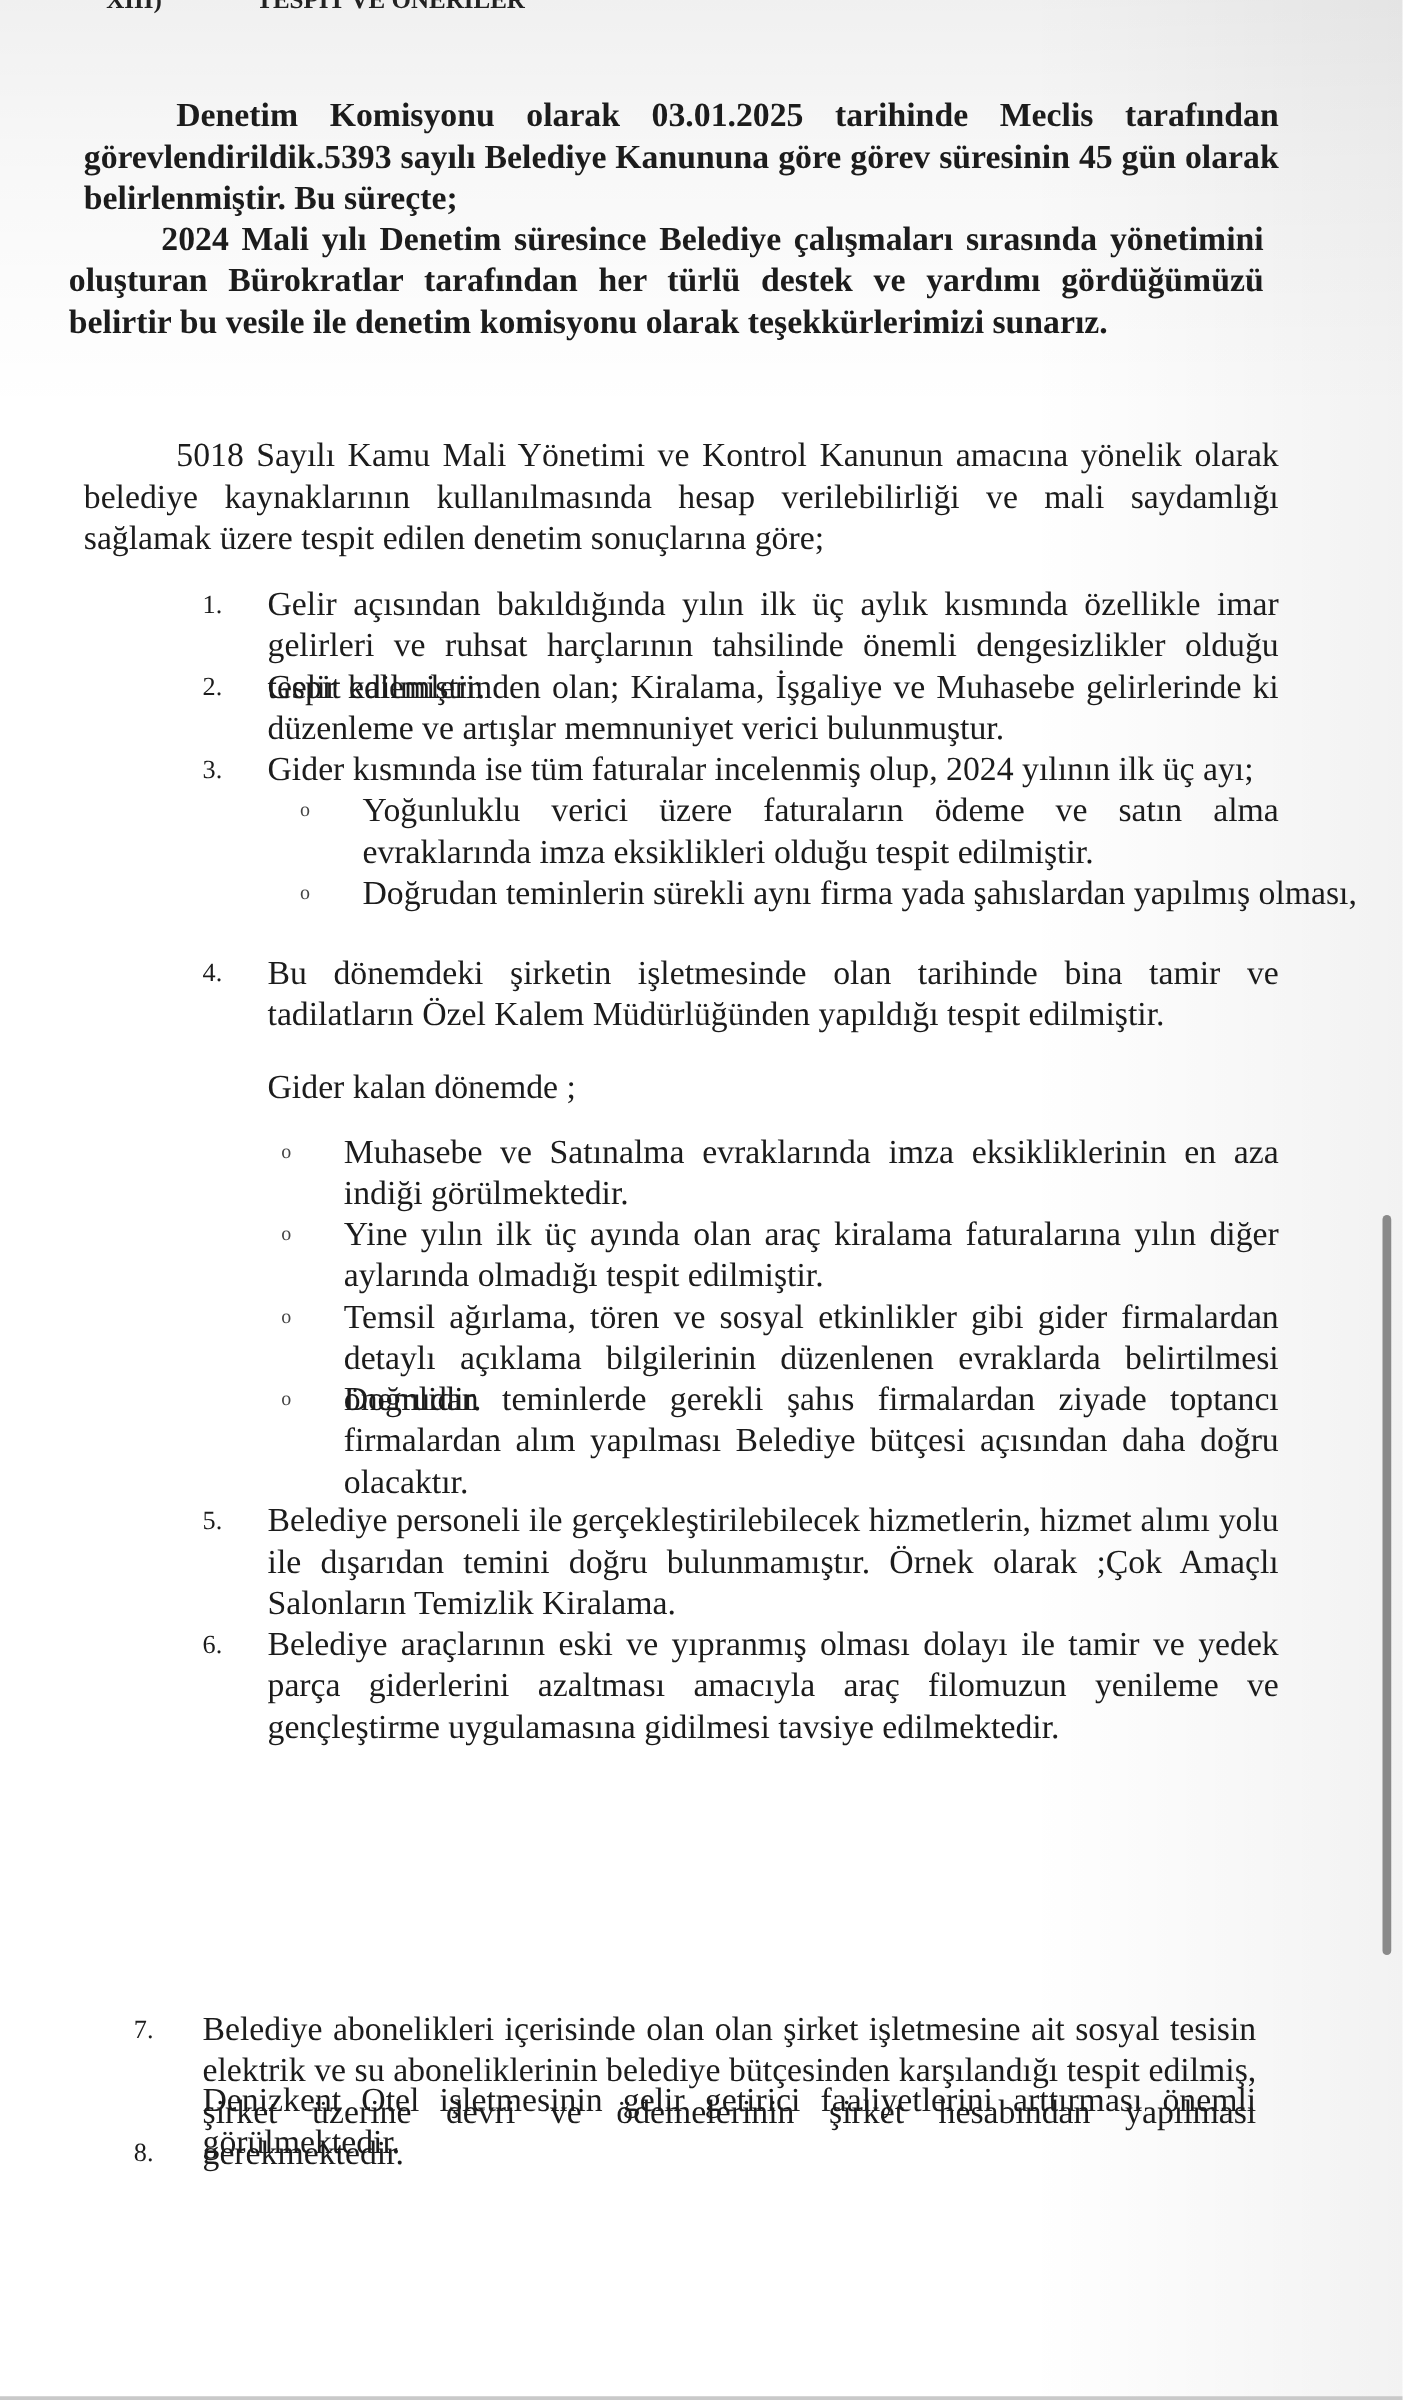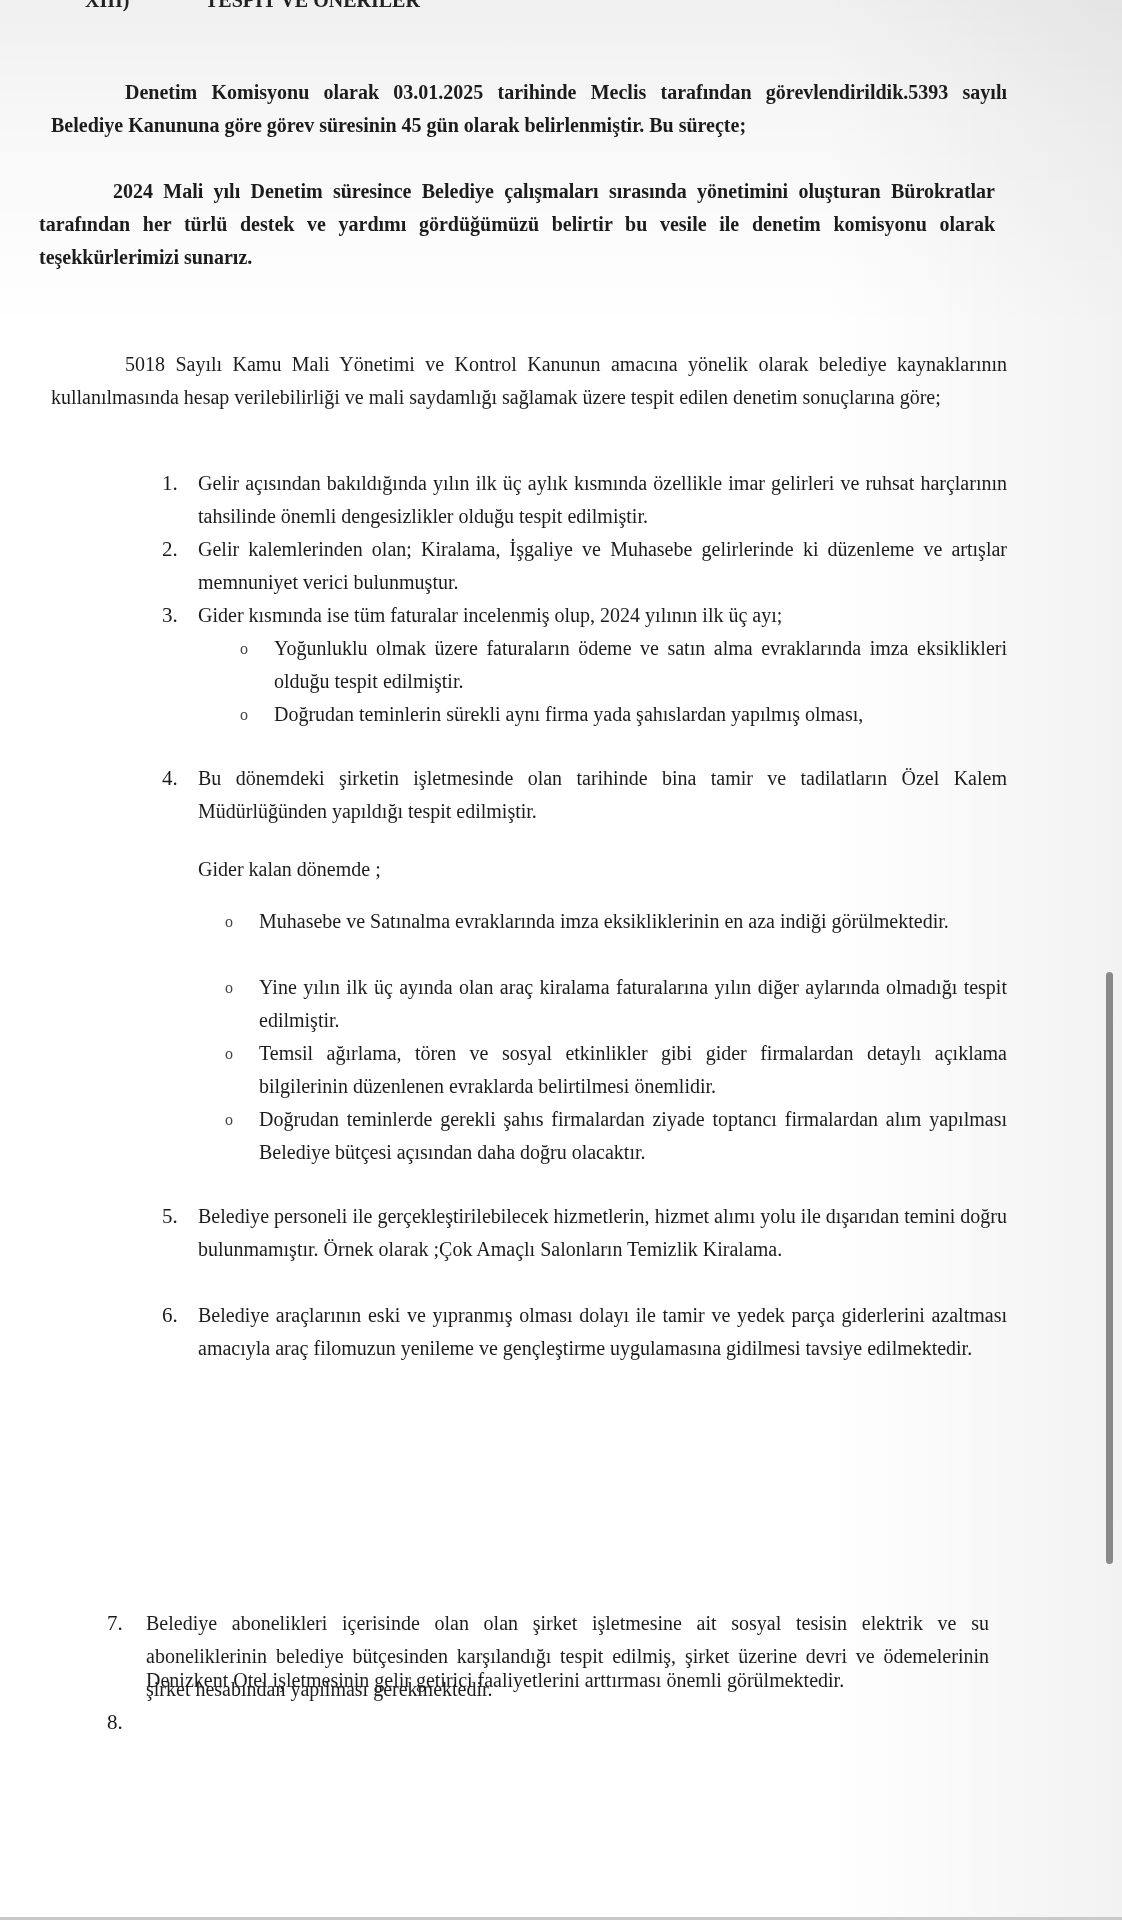--- a/index.html
+++ b/index.html
@@ -25,22 +25,23 @@
   }
   .header {
     position: absolute; top: -12px; left: 85px; font-weight: bold; font-size: 20px;
     line-height: 24px; color: #222; white-space: nowrap;
   }
   .header .roman { display: inline-block; width: 120px; }
   .bold { font-weight: bold; }
   .item { position: absolute; font-size: 21px; line-height: 33px; }
   .bullet { position: absolute; font-size: 16px; color: #444; }
   .para {
-    position: absolute; font-size: 20px; line-height: 33px; text-align: justify;
+    position: absolute; font-size: 27px; line-height: 33px; text-align: justify;
     text-align-last: left;
+    margin-left: 16px;
   }
 </style>
 </head>
 <body>
 
 <div class="page-shade"></div>
 
 <div class="header">
   <span class="roman">XIII)</span><span>TESPİT VE ÖNERİLER</span>
 </div>
@@ -54,21 +55,21 @@
 <div class="item" style="left:162px; top:467px;">1.</div>
 <div class="para" style="left:198px; top:467px; width:809px;">Gelir açısından bakıldığında yılın ilk üç aylık kısmında özellikle imar gelirleri ve ruhsat harçlarının tahsilinde önemli dengesizlikler olduğu tespit edilmiştir.</div>
 
 <div class="item" style="left:162px; top:533px;">2.</div>
 <div class="para" style="left:198px; top:533px; width:809px;">Gelir kalemlerinden olan; Kiralama, İşgaliye  ve Muhasebe gelirlerinde ki düzenleme ve artışlar memnuniyet verici bulunmuştur.</div>
 
 <div class="item" style="left:162px; top:599px;">3.</div>
 <div class="para" style="left:198px; top:599px; width:809px;">Gider kısmında ise tüm faturalar incelenmiş olup, 2024 yılının ilk üç ayı;</div>
 
 <div class="bullet" style="left:240px; top:640px;">o</div>
-<div class="para" style="left:274px; top:632px; width:733px;">Yoğunluklu olmak üzere faturaların ödeme ve satın alma evraklarında imza eksiklikleri olduğu tespit edilmiştir.</div>
+<div class="para" style="left:274px; top:632px; width:733px;">Yoğunluklu verici üzere faturaların ödeme ve satın alma evraklarında imza eksiklikleri olduğu tespit edilmiştir.</div>
 <div class="bullet" style="left:240px; top:706px;">o</div>
 <div class="para" style="left:274px; top:698px; width:760px; white-space:nowrap;">Doğrudan teminlerin sürekli aynı firma yada şahıslardan yapılmış olması,</div>
 
 <div class="item" style="left:162px; top:762px;">4.</div>
 <div class="para" style="left:198px; top:762px; width:809px;">Bu dönemdeki şirketin işletmesinde olan tarihinde bina tamir ve tadilatların Özel Kalem Müdürlüğünden yapıldığı tespit edilmiştir.</div>
 
 <div class="para" style="left:198px; top:853px; width:500px;">Gider kalan dönemde ;</div>
 
 <div class="bullet" style="left:225px; top:913px;">o</div>
 <div class="para" style="left:259px; top:905px; width:748px;">Muhasebe ve Satınalma evraklarında imza eksikliklerinin en aza indiği görülmektedir.</div>

